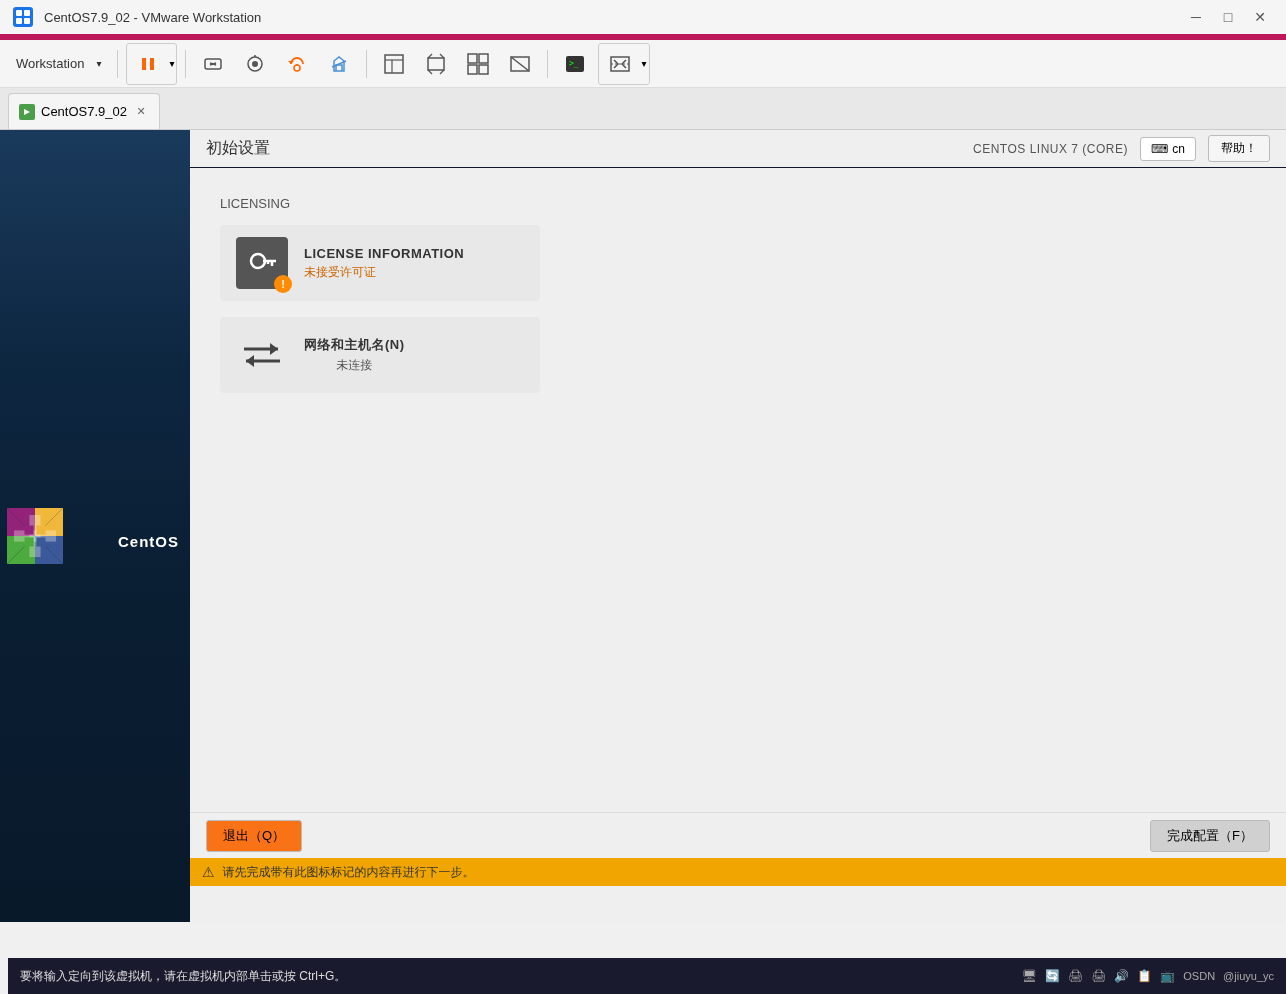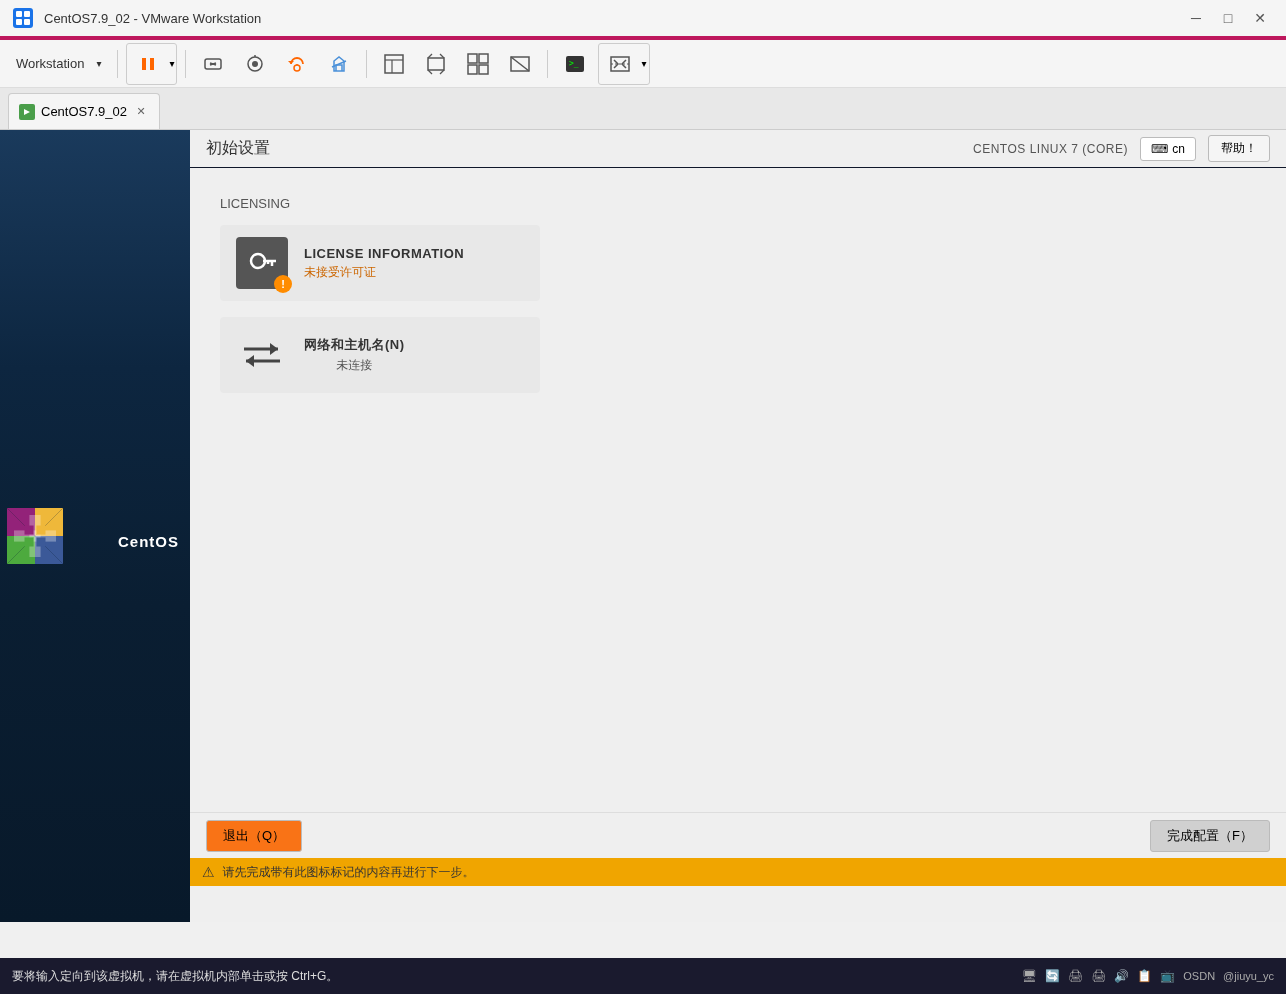--- a/index.html
+++ b/index.html
@@ -10,21 +10,21 @@
       font-size: 13px;
       background: #f0f0f0;
       overflow: hidden;
       position: relative;
     }
 
     
     #title-bar {
       height: 40px;
       background: #f5f5f5;
-      border-bottom: 4px solid #be185d;
+      border-bottom: 6px solid #be185d;
       display: flex;
       align-items: center;
       padding: 0 12px;
       gap: 10px;
     }
     #title-bar .title-text {
       font-size: 13px;
       color: #333;
       flex: 1;
     }
@@ -273,21 +273,21 @@
       padding: 0 12px;
       gap: 8px;
       font-size: 12px;
       color: #333;
     }
 
     
     #status-bar {
       position: absolute;
       bottom: 0;
-      left: 0;
+      left: 8px;
       right: 0;
       height: 36px;
       background: #1a1a2e;
       display: flex;
       align-items: center;
       padding: 0 12px;
       color: #ddd;
       font-size: 12px;
       justify-content: flex-start;
     }

